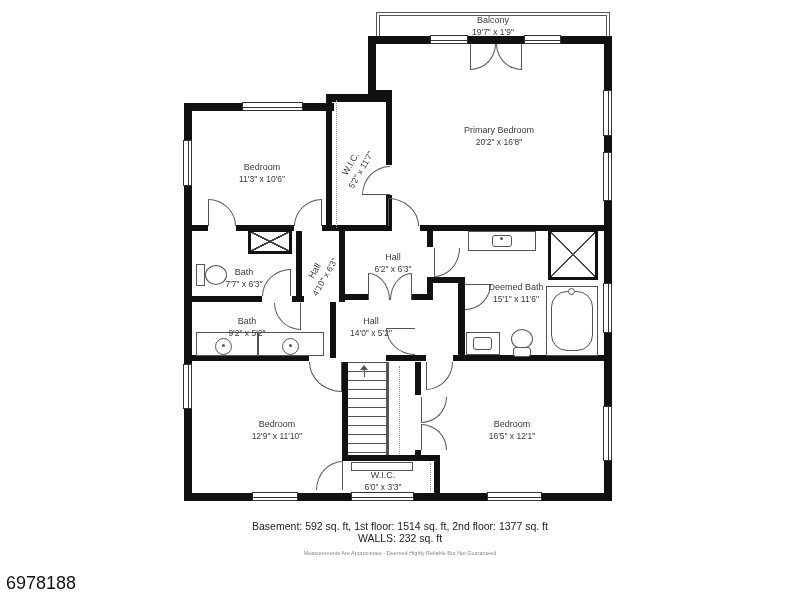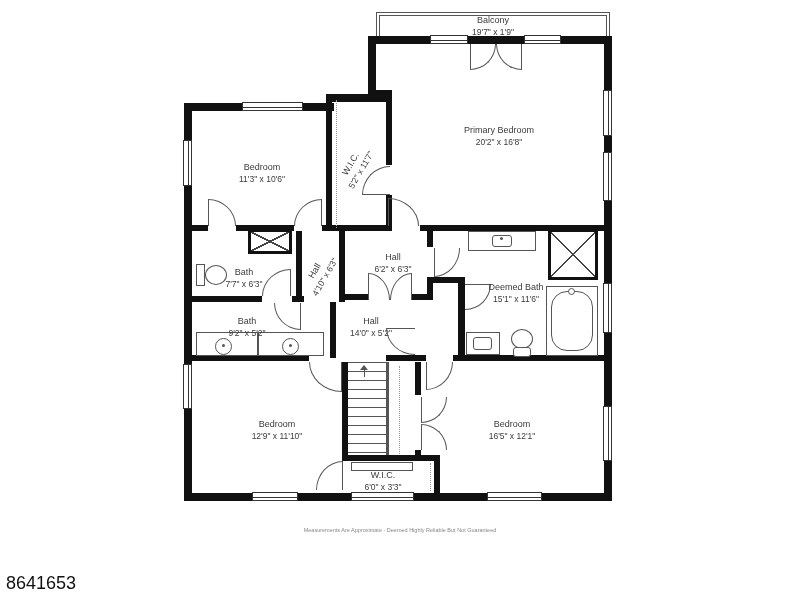--- a/index.html
+++ b/index.html
@@ -201,18 +201,20 @@
   <div class="label" style="left:512px;top:430px;">
     <div>Bedroom</div>
     <div class="dims">16'5" x 12'1"</div>
   </div>
   <div class="label" style="left:383px;top:481px;">
     <div>W.I.C.</div>
     <div class="dims">6'0" x 3'3"</div>
   </div>
 
   <div class="summary">
+    <div class="line">Basement: 592 sq. ft, 1st floor: 1514 sq. ft, 2nd floor: 1377 sq. ft</div>
+    <div class="line">WALLS: 232 sq. ft</div>
     <div class="disclaimer">Measurements Are Approximate - Deemed Highly Reliable But Not Guaranteed</div>
   </div>
 
-  <div class="listing-id">8641653</div>
+  <div class="listing-id">6978188</div>
 
 </div>
 
 </body></html>

